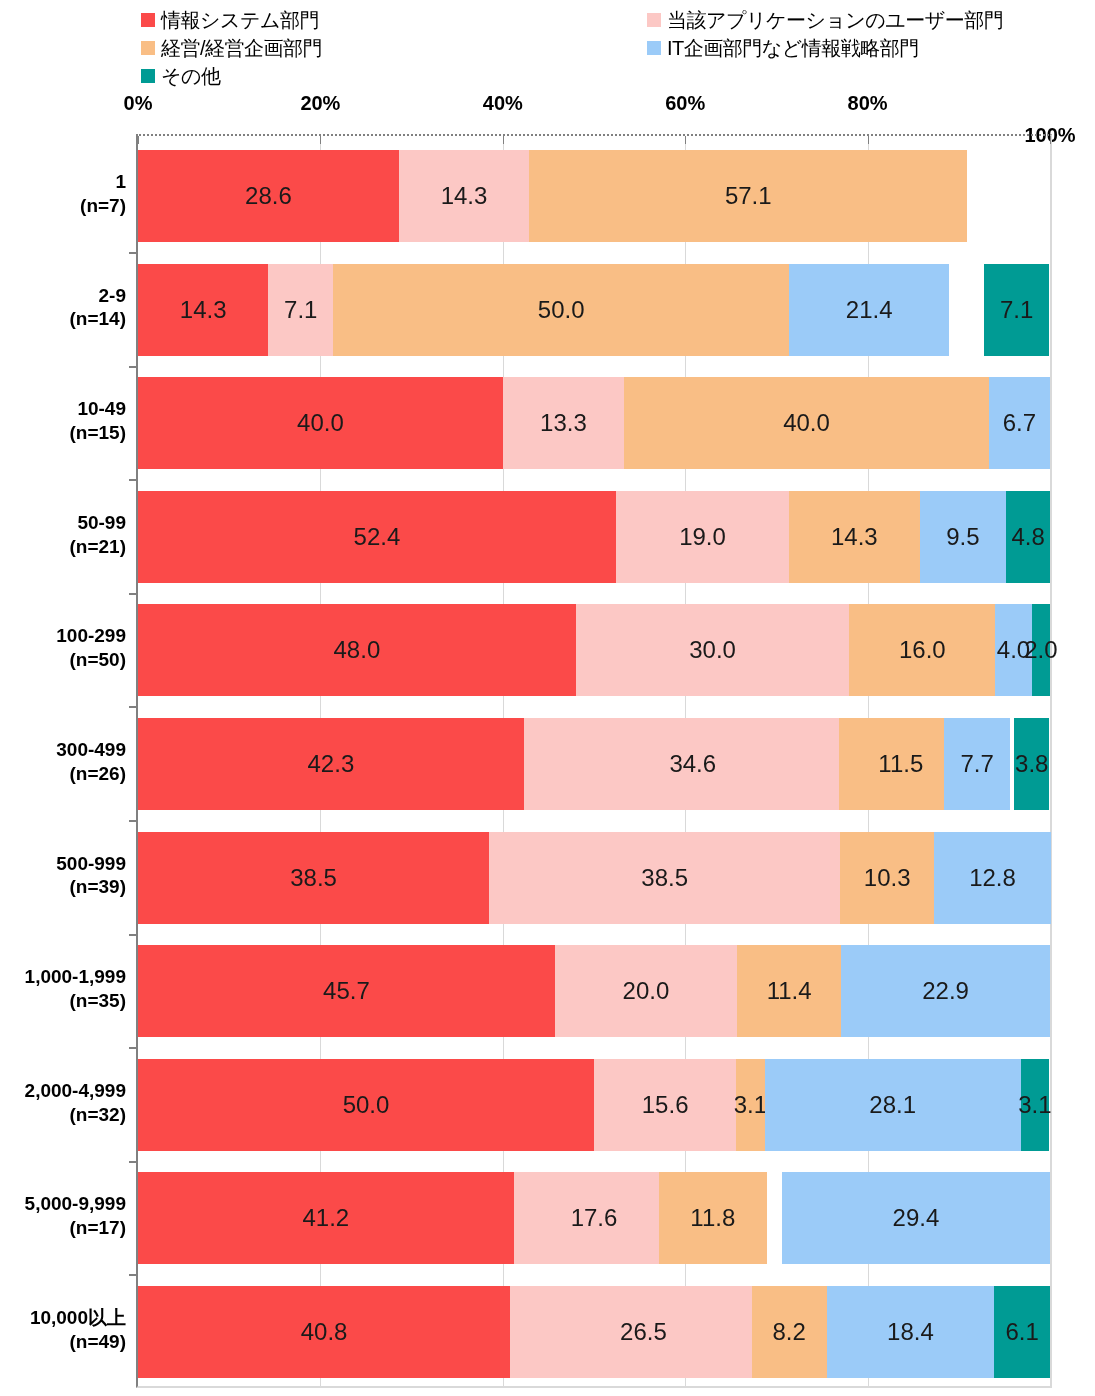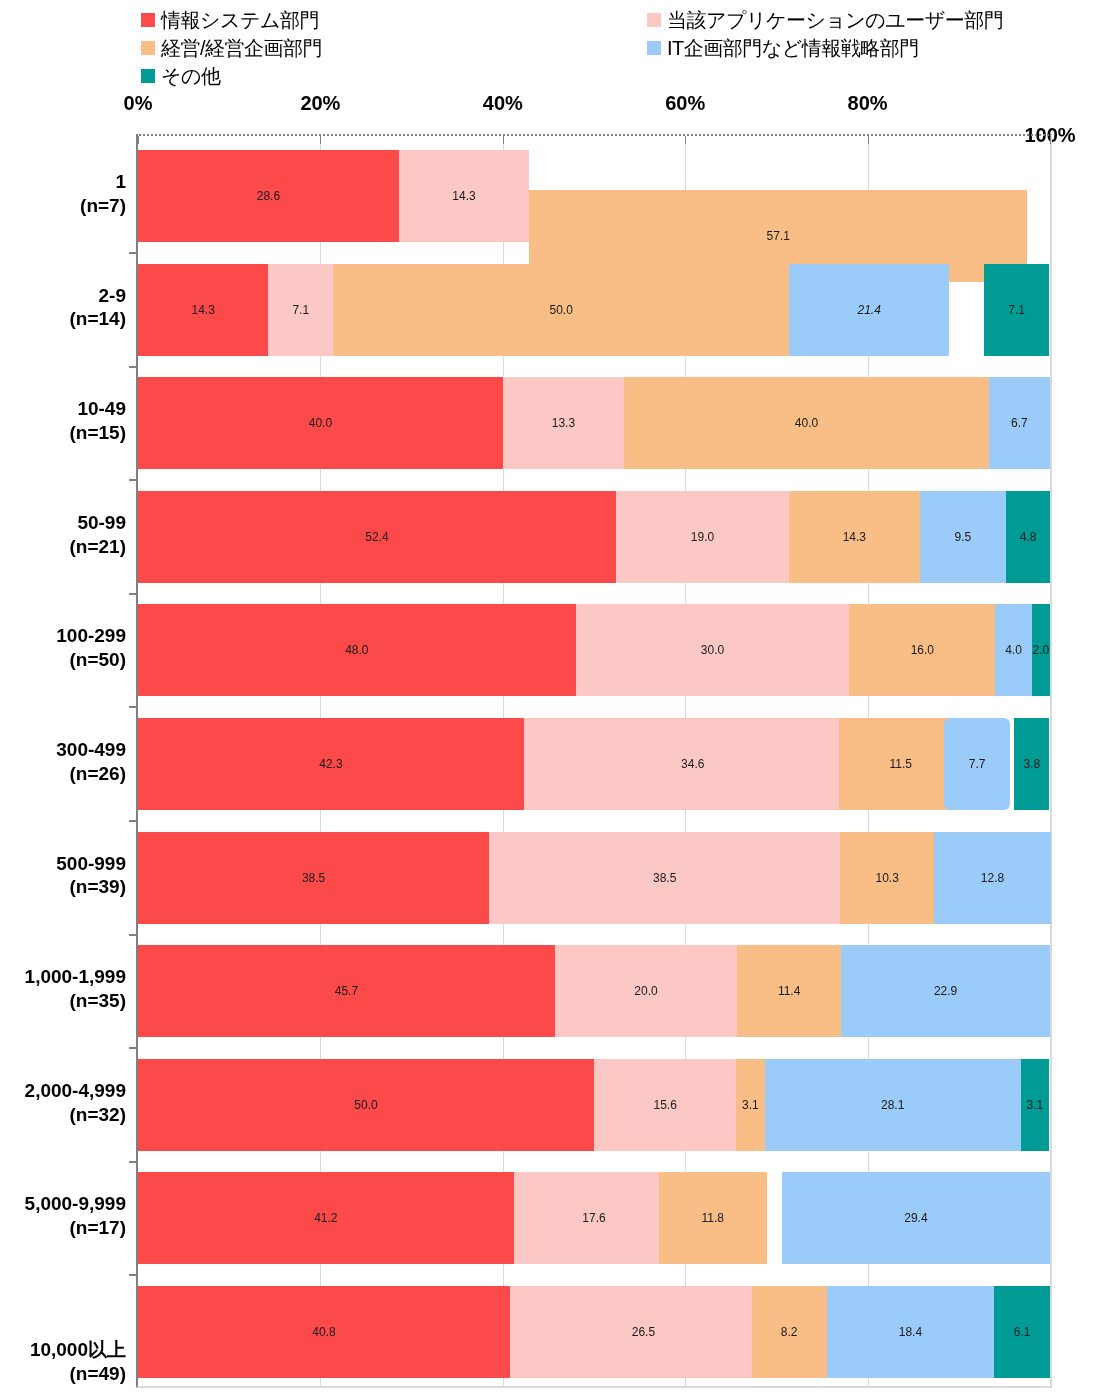--- a/index.html
+++ b/index.html
@@ -69,21 +69,21 @@
   }
 
   .bar-row{
     position:absolute;left:0;
     height:92px;
     width:100%;
   }
   .seg{
     position:absolute;top:0;height:92px;
     display:flex;align-items:center;justify-content:center;
-    font-size:12px;
+    font-size:24px;
     color:#1a1a1a;
     overflow:visible;
     white-space:nowrap;
     box-sizing:border-box;
   }
   .seg-label{pointer-events:none;}
 
   .ytick-mark{
     position:absolute;left:-9px;width:9px;height:2px;background:#808080;
   }
@@ -169,21 +169,21 @@
       <span class="l2">(n=35)</span>
     </div>
     <div class="ycat" style="top: 944.8px;">
       <span class="l1">2,000-4,999</span>
       <span class="l2">(n=32)</span>
     </div>
     <div class="ycat" style="top: 1058.4px;">
       <span class="l1">5,000-9,999</span>
       <span class="l2">(n=17)</span>
     </div>
-    <div class="ycat" style="top: 1204px;">
+    <div class="ycat" style="top: 1172px;">
       <span class="l1">10,000以上</span>
       <span class="l2">(n=49)</span>
     </div>
   </div>
 
 <div id="plot">
   <div id="plot-inner">
       <div class="xtick-mark" style="left: 0px;"></div>
       <div class="xgrid" style="left: 182.4px;"></div>
       <div class="xtick-mark" style="left: 182.4px;"></div>
@@ -194,36 +194,36 @@
       <div class="xgrid" style="left: 729.6px;"></div>
       <div class="xtick-mark" style="left: 729.6px;"></div>
       <div class="xtick-mark" style="left: 912px;"></div>
       <div class="bar-row" style="top: 14px;">
         <div class="seg" style="left: 0px; width: 260.832px; background: rgb(251, 74, 73);">
           <span class="seg-label">28.6</span>
         </div>
         <div class="seg" style="left: 260.832px; width: 130.416px; background: rgb(252, 200, 197);">
           <span class="seg-label">14.3</span>
         </div>
-        <div class="seg" style="left: 391.248px; width: 498px; background: rgb(249, 190, 133); margin-top: 40px;">
+        <div class="seg" style="left: 391.248px; width: 438px; background: rgb(249, 190, 133);">
           <span class="seg-label">57.1</span>
         </div>
       </div>
       <div class="ytick-mark" style="top: 116px;"></div>
       <div class="bar-row" style="top: 127.6px;">
         <div class="seg" style="left: 0px; width: 130.416px; background: rgb(251, 74, 73);">
           <span class="seg-label">14.3</span>
         </div>
         <div class="seg" style="left: 130.416px; width: 64.752px; background: rgb(252, 200, 197);">
           <span class="seg-label">7.1</span>
         </div>
         <div class="seg" style="left: 195.168px; width: 456px; background: rgb(249, 190, 133);">
           <span class="seg-label">50.0</span>
         </div>
-        <div class="seg" style="left: 651.168px; width: 160px; background: rgb(155, 203, 248); font-style: italic;">
+        <div class="seg" style="left: 651.168px; width: 160px; background: rgb(155, 203, 248);">
           <span class="seg-label">21.4</span>
         </div>
         <div class="seg" style="left: 846.336px; width: 64.752px; background: rgb(0, 155, 148);">
           <span class="seg-label">7.1</span>
         </div>
       </div>
       <div class="ytick-mark" style="top: 229.6px;"></div>
       <div class="bar-row" style="top: 241.2px;">
         <div class="seg" style="left: 0px; width: 364.8px; background: rgb(251, 74, 73);">
           <span class="seg-label">40.0</span>
@@ -278,21 +278,21 @@
       <div class="bar-row" style="top: 582px;">
         <div class="seg" style="left: 0px; width: 385.776px; background: rgb(251, 74, 73);">
           <span class="seg-label">42.3</span>
         </div>
         <div class="seg" style="left: 385.776px; width: 338px; background: rgb(252, 200, 197);">
           <span class="seg-label">34.6</span>
         </div>
         <div class="seg" style="left: 701.328px; width: 123px; background: rgb(249, 190, 133);">
           <span class="seg-label">11.5</span>
         </div>
-        <div class="seg" style="left: 806.208px; width: 66px; background: rgb(155, 203, 248); border-radius: 6px;">
+        <div class="seg" style="left: 806.208px; width: 66px; background: rgb(155, 203, 248);">
           <span class="seg-label">7.7</span>
         </div>
         <div class="seg" style="left: 876.432px; width: 34.656px; background: rgb(0, 155, 148);">
           <span class="seg-label">3.8</span>
         </div>
       </div>
       <div class="ytick-mark" style="top: 684px;"></div>
       <div class="bar-row" style="top: 695.6px;">
         <div class="seg" style="left: 0px; width: 351.12px; background: rgb(251, 74, 73);">
           <span class="seg-label">38.5</span>

